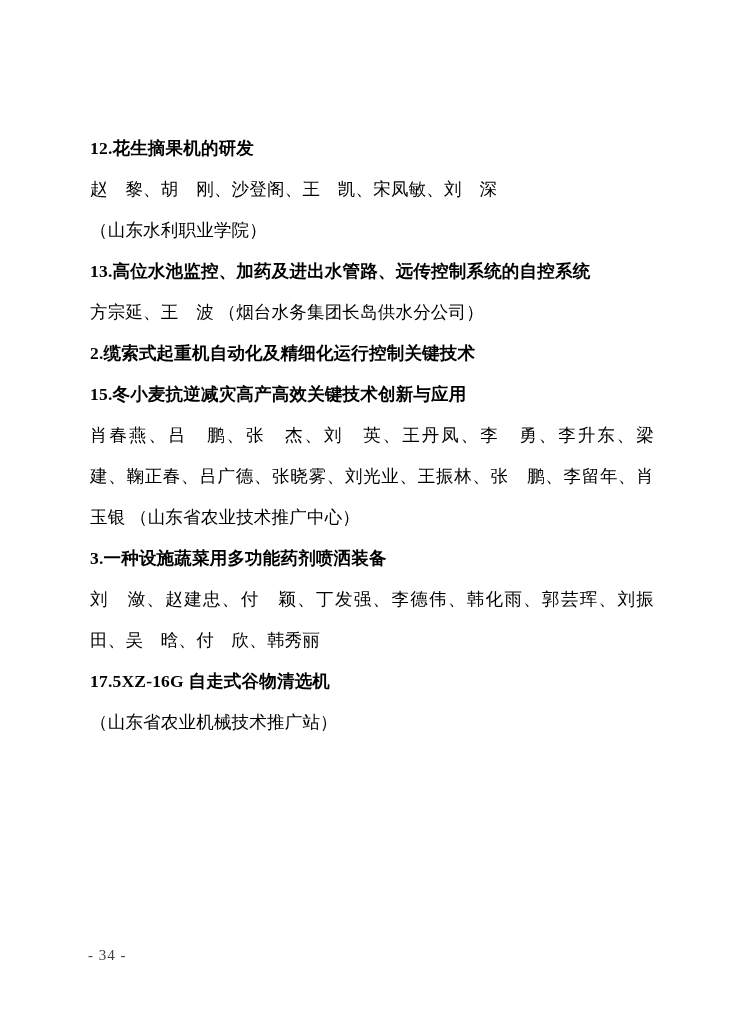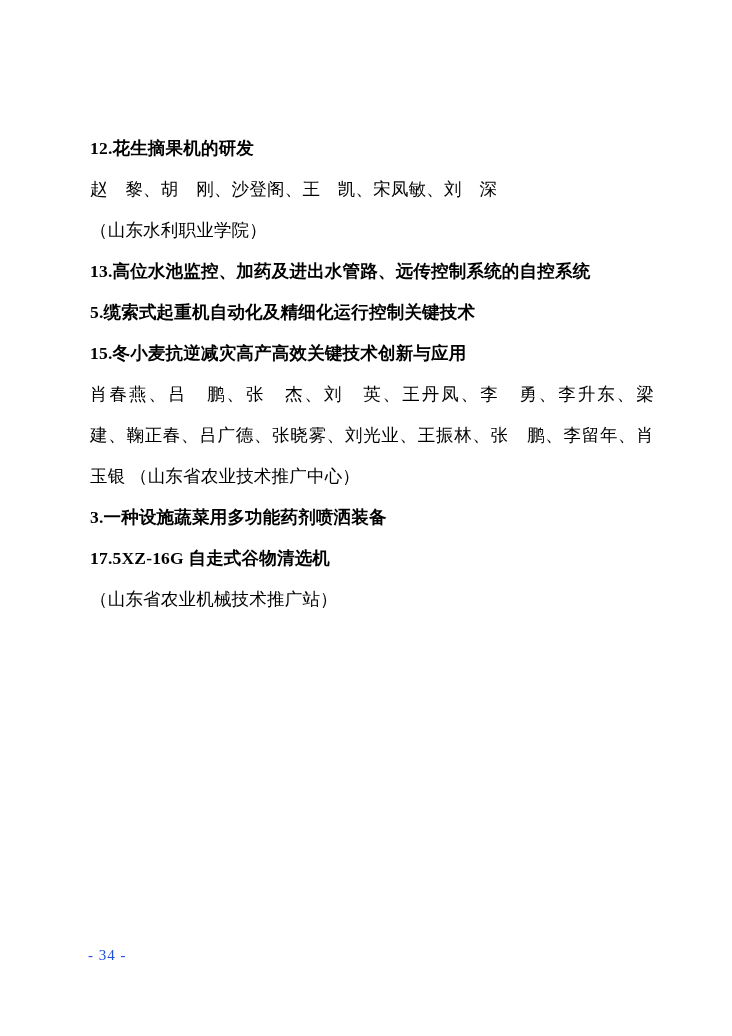--- a/index.html
+++ b/index.html
@@ -43,34 +43,36 @@
   }
   .page-number {
     position: absolute;
     left: 0;
     right: 0;
     bottom: 72px;
     text-align: left;
     padding-left: 88px;
     font-size: 15px;
     font-family: "Liberation Serif", "DejaVu Serif", serif;
-    color: #1d4ed8;
+    color: #404040;
     letter-spacing: 1px;
   }
 </style>
 </head>
 <body>
 
 <div class="page">
   <div class="doc-body" id="doc-body">
       <p class="para entry-title">12.花生摘果机的研发</p>
       <p class="para entry-names">赵　黎、胡　刚、沙登阁、王　凯、宋凤敏、刘　深</p>
       <p class="para entry-names">（山东水利职业学院）</p>
       <p class="para entry-title">13.高位水池监控、加药及进出水管路、远传控制系统的自控系统</p>
-      <p class="para entry-title">5.缆索式起重机自动化及精细化运行控制关键技术</p>
+      <p class="para entry-names">方宗延、王　波 （烟台水务集团长岛供水分公司）</p>
+      <p class="para entry-title">2.缆索式起重机自动化及精细化运行控制关键技术</p>
       <p class="para entry-title">15.冬小麦抗逆减灾高产高效关键技术创新与应用</p>
       <p class="para entry-names">肖春燕、吕　鹏、张　杰、刘　英、王丹凤、李　勇、李升东、梁　建、鞠正春、吕广德、张晓雾、刘光业、王振林、张　鹏、李留年、肖玉银 （山东省农业技术推广中心）</p>
       <p class="para entry-title">3.一种设施蔬菜用多功能药剂喷洒装备</p>
+      <p class="para entry-names">刘　潋、赵建忠、付　颖、丁发强、李德伟、韩化雨、郭芸珲、刘振田、吴　晗、付　欣、韩秀丽</p>
       <p class="para entry-title">17.5XZ-16G 自走式谷物清选机</p>
       <p class="para entry-names">（山东省农业机械技术推广站）</p>
     </div>
   <div class="page-number">- 34 -</div>
 </div>
 
 </body></html>

